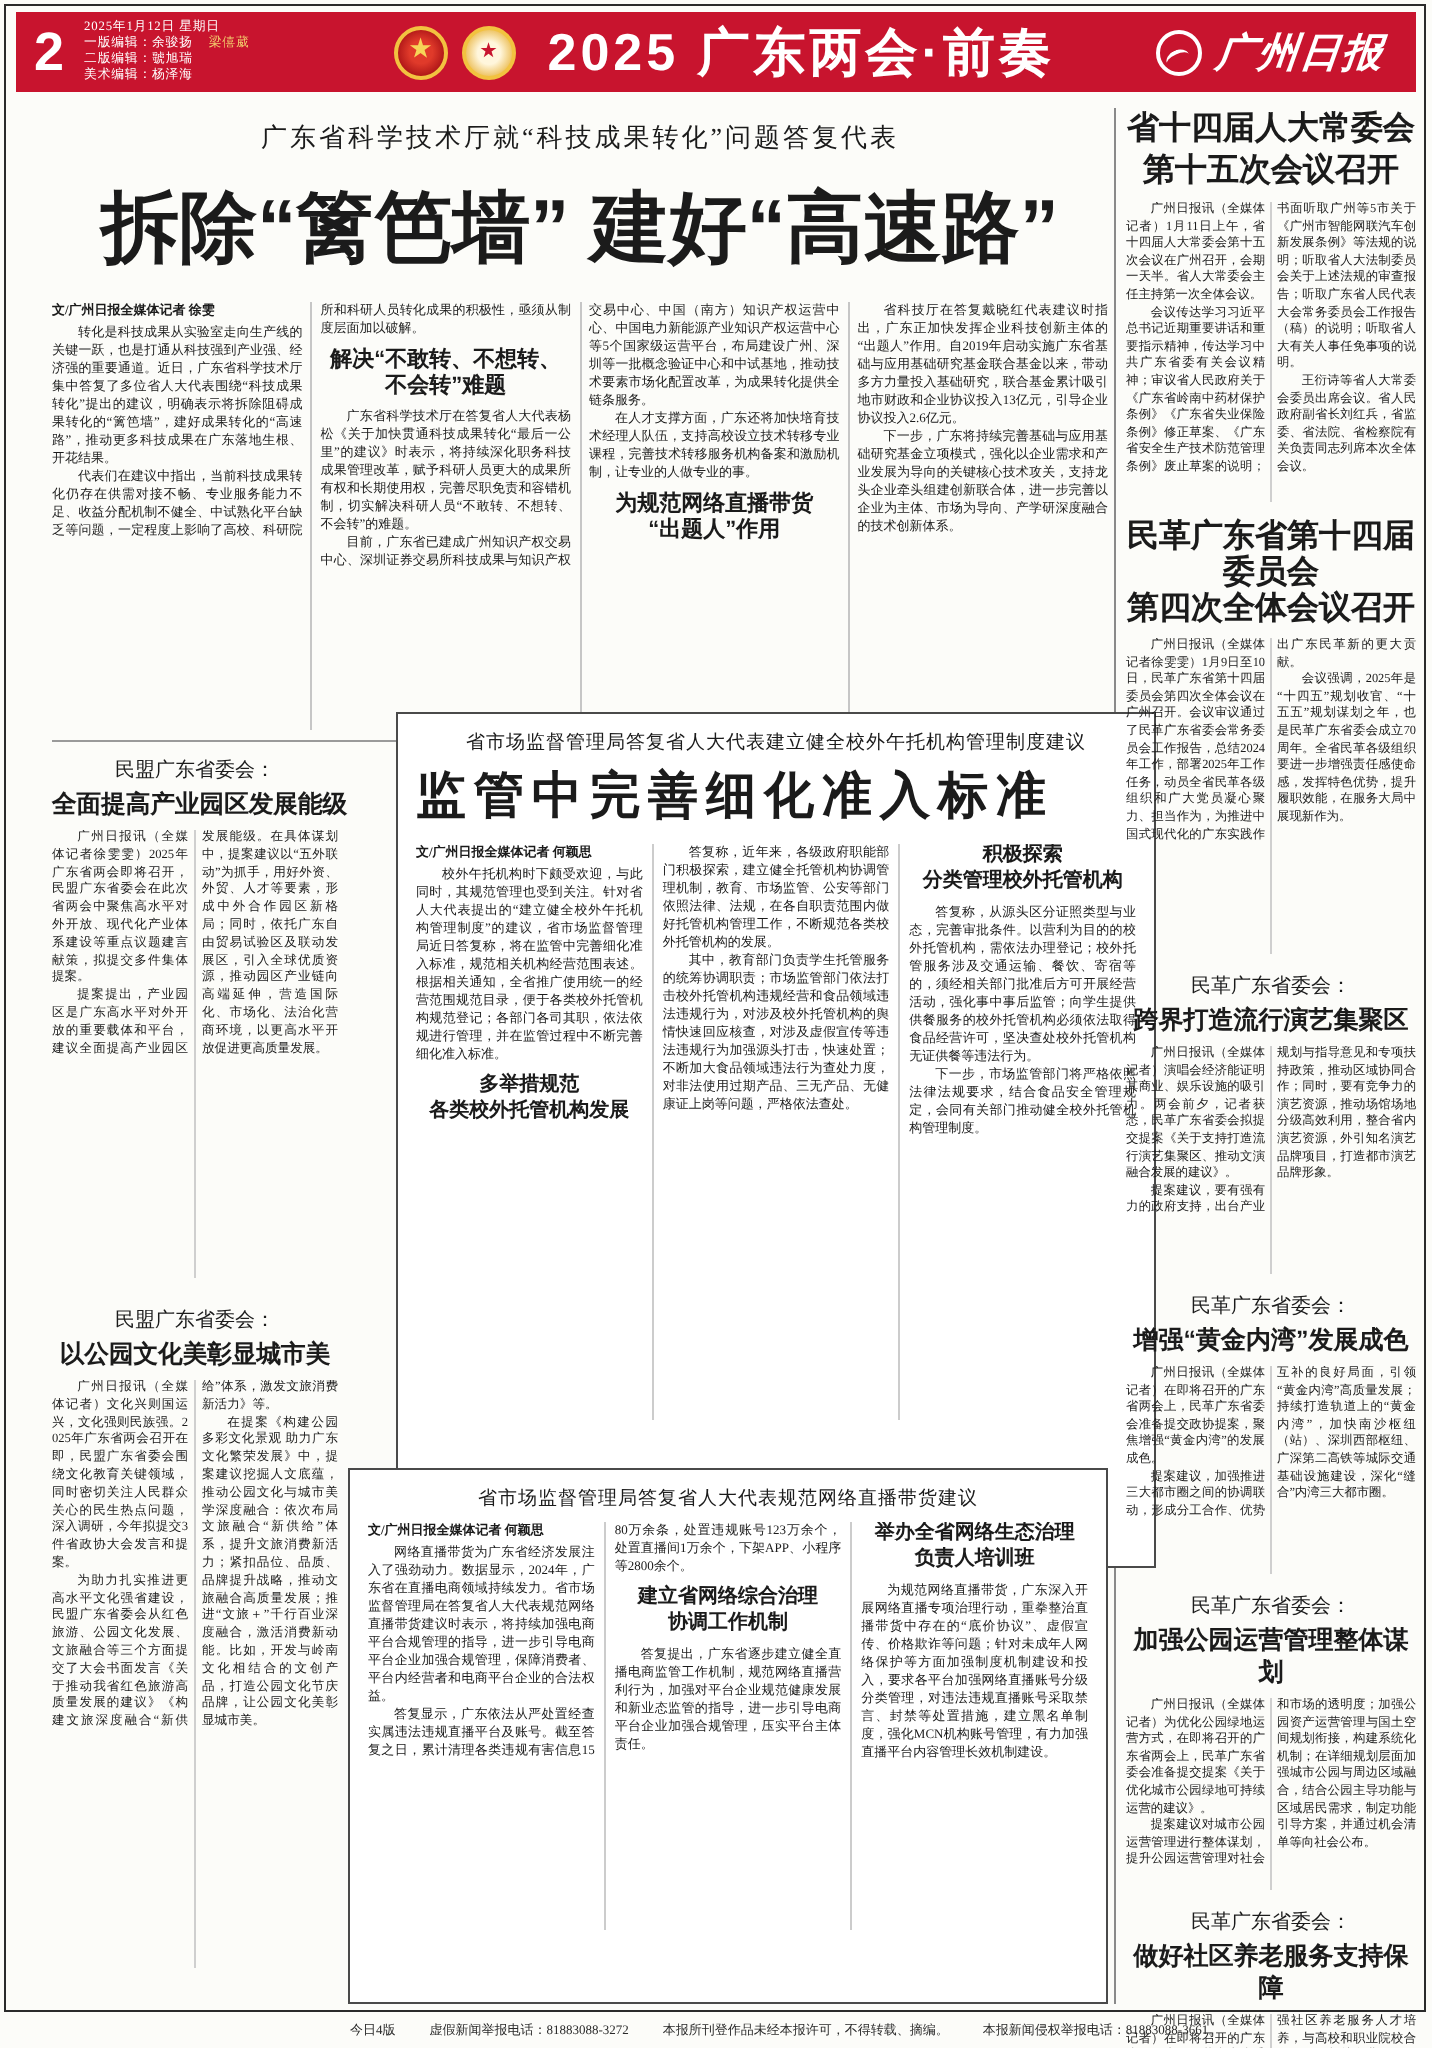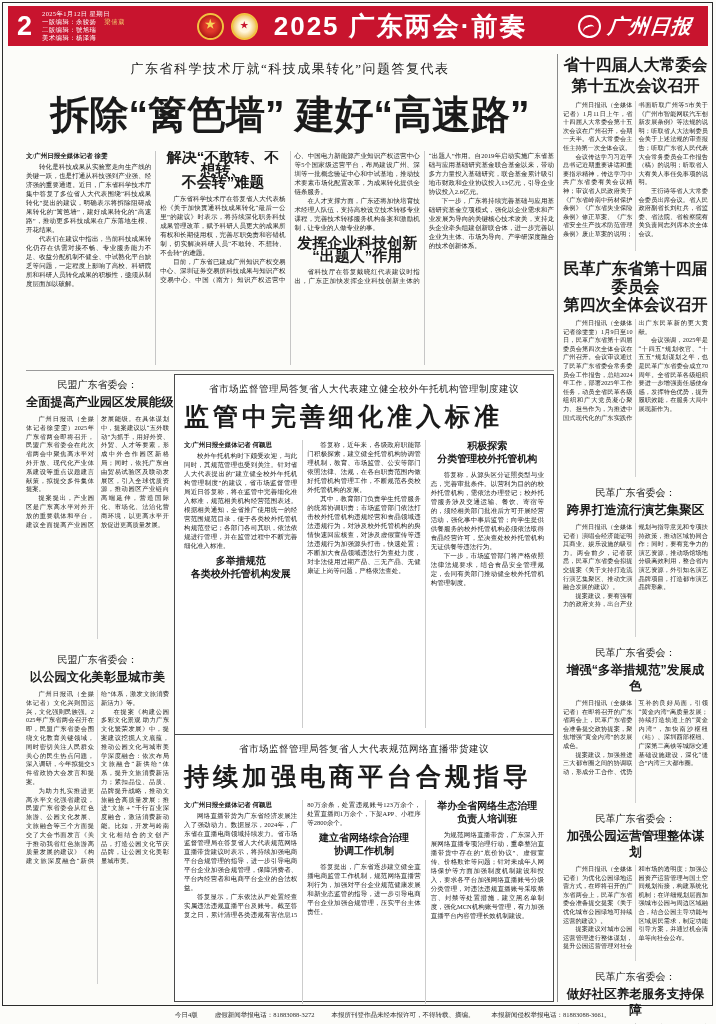--- a/index.html
+++ b/index.html
@@ -30,21 +30,21 @@
   .body-text { text-align:justify; overflow:hidden; }
   .body-text p { text-indent:2em; word-break:break-all; }
   .byline { text-indent:0 !important; font-weight:bold; margin-bottom:2px; }
   .subhead { font-family:"Liberation Sans","DejaVu Sans",sans-serif; font-weight:bold; text-align:center; text-indent:0 !important; white-space:pre-line; margin:5px 2px; word-break:keep-all; }
 
   
   .main-story { position:absolute; left:26px; top:52px; width:528px; }
   .ms-kicker { text-align:center; font-size:13px; letter-spacing:1.5px; margin:8px 0 9px; }
   .ms-headline { text-align:center; font-family:"Liberation Sans","DejaVu Sans",sans-serif; font-weight:900; font-size:39px; line-height:50px; letter-spacing:0; white-space:nowrap; margin-bottom:11px;margin-top:12px; }
   .ms-body { column-count:4; column-gap:9px; column-rule:1px solid #c6c6c6; font-size:6.5px; line-height:9px; height:214px; }
-  .ms-body .subhead { font-size:15px; line-height:12.5px; }
+  .ms-body .subhead { font-size:11px; line-height:12.5px; }
   .rule-h { position:absolute; left:26px; top:370px; width:528px; border-top:1px solid #9a9a9a; }
 
   
   .vrule { position:absolute; left:557px; top:54px; height:948px; border-left:1px solid #8a8a8a; }
 
   
   .right-rail { position:absolute; left:563px; top:54px; width:145px; }
   .r-art { margin-bottom:9px; }
   .r-headline { font-family:"Liberation Sans","DejaVu Sans",sans-serif; font-weight:900; text-align:center; white-space:pre-line; margin-bottom:5px; }
   .r-h-lg { font-size:16px; line-height:21px; }
@@ -57,21 +57,21 @@
   .left-rail { position:absolute; left:26px; top:374px; width:143px; }
   .l-kicker { font-size:10px; text-align:center; margin:4px 0 2px; }
   .l-headline { font-family:"Liberation Sans","DejaVu Sans",sans-serif; font-weight:900; text-align:center; font-size:12.3px; line-height:16px; white-space:nowrap; margin-bottom:5px; }
   .l-body { column-count:2; column-gap:7px; column-rule:1px solid #cfcfcf; font-size:6.3px; line-height:8.8px; }
   #left-a1 .l-body { height:224px; }
   #left-a2 { margin-top:14px; }
   #left-a2 .l-body { height:294px; }
 
   
   .mid-box { position:absolute; left:174px; width:380px; border:1px solid #4a4a4a; background:#fff; padding:6px 9px; }
-  #mid1 { top:374px; height:428px; }
+  #mid1 { top:356px; height:428px;margin-left:24px; }
   #mid2 { top:734px; height:268px; }
   .mid-kicker { text-align:center; font-size:9.5px; letter-spacing:.5px; margin:2px 0 5px; }
   .mid-headline { font-family:"Liberation Sans","DejaVu Sans",sans-serif; font-weight:900; font-size:25px; line-height:30px; letter-spacing:4px; white-space:nowrap; margin-bottom:9px; }
   .mid-body { column-count:3; column-gap:10px; column-rule:1px solid #cccccc; font-size:6.5px; line-height:9px; }
   #mid1 .mid-body { height:288px; }
   #mid2 .mid-body { height:204px; }
   .mid-body .subhead { font-size:10px; line-height:12.5px; }
 
   
   .footer { position:absolute; left:175px; top:1011px; width:535px; display:flex; gap:17px; font-size:6.5px; white-space:nowrap; color:#2a2a2a; }
@@ -109,21 +109,21 @@
     <h1 class="ms-headline">拆除“篱笆墙”  建好“高速路”</h1>
     <div class="ms-body body-text">
       <p class="byline">文/广州日报全媒体记者 徐雯</p>
       <p>转化是科技成果从实验室走向生产线的关键一跃，也是打通从科技强到产业强、经济强的重要通道。近日，广东省科学技术厅集中答复了多位省人大代表围绕“科技成果转化”提出的建议，明确表示将拆除阻碍成果转化的“篱笆墙”，建好成果转化的“高速路”，推动更多科技成果在广东落地生根、开花结果。</p>
       <p>代表们在建议中指出，当前科技成果转化仍存在供需对接不畅、专业服务能力不足、收益分配机制不健全、中试熟化平台缺乏等问题，一定程度上影响了高校、科研院所和科研人员转化成果的积极性，亟须从制度层面加以破解。</p>
       <p class="subhead">解决“不敢转、不想转、
 不会转”难题</p>
       <p>广东省科学技术厅在答复省人大代表杨松《关于加快贯通科技成果转化“最后一公里”的建议》时表示，将持续深化职务科技成果管理改革，赋予科研人员更大的成果所有权和长期使用权，完善尽职免责和容错机制，切实解决科研人员“不敢转、不想转、不会转”的难题。</p>
       <p>目前，广东省已建成广州知识产权交易中心、深圳证券交易所科技成果与知识产权交易中心、中国（南方）知识产权运营中心、中国电力新能源产业知识产权运营中心等5个国家级运营平台，布局建设广州、深圳等一批概念验证中心和中试基地，推动技术要素市场化配置改革，为成果转化提供全链条服务。</p>
       <p>在人才支撑方面，广东还将加快培育技术经理人队伍，支持高校设立技术转移专业课程，完善技术转移服务机构备案和激励机制，让专业的人做专业的事。</p>
-      <p class="subhead">发挥企业科技创新
+      <p class="subhead">为规范网络直播带货
 “出题人”作用</p>
       <p>省科技厅在答复戴晓红代表建议时指出，广东正加快发挥企业科技创新主体的“出题人”作用。自2019年启动实施广东省基础与应用基础研究基金联合基金以来，带动多方力量投入基础研究，联合基金累计吸引地市财政和企业协议投入13亿元，引导企业协议投入2.6亿元。</p>
       <p>下一步，广东将持续完善基础与应用基础研究基金立项模式，强化以企业需求和产业发展为导向的关键核心技术攻关，支持龙头企业牵头组建创新联合体，进一步完善以企业为主体、市场为导向、产学研深度融合的技术创新体系。</p>
     </div>
   </section>
   <div class="rule-h"></div>
   <div class="vrule"></div>
 
   <aside class="left-rail">
     <article class="l-art" id="left-a1">
@@ -157,21 +157,20 @@
       <p>其中，教育部门负责学生托管服务的统筹协调职责；市场监管部门依法打击校外托管机构违规经营和食品领域违法违规行为，对涉及校外托管机构的舆情快速回应核查，对涉及虚假宣传等违法违规行为加强源头打击，快速处置；不断加大食品领域违法行为查处力度，对非法使用过期产品、三无产品、无健康证上岗等问题，严格依法查处。</p>
       <p class="subhead">积极探索
 分类管理校外托管机构</p>
       <p>答复称，从源头区分证照类型与业态，完善审批条件。以营利为目的的校外托管机构，需依法办理登记；校外托管服务涉及交通运输、餐饮、寄宿等的，须经相关部门批准后方可开展经营活动，强化事中事后监管；向学生提供供餐服务的校外托管机构必须依法取得食品经营许可，坚决查处校外托管机构无证供餐等违法行为。</p>
       <p>下一步，市场监管部门将严格依照法律法规要求，结合食品安全管理规定，会同有关部门推动健全校外托管机构管理制度。</p>
     </div>
   </section>
 
   <section class="mid-box" id="mid2">
     <div class="mid-kicker">省市场监督管理局答复省人大代表规范网络直播带货建议</div>
-    <h2 class="mid-headline">持续加强电商平台合规指导</h2>
     <div class="mid-body body-text">
       <p class="byline">文/广州日报全媒体记者 何颖思</p>
       <p>网络直播带货为广东省经济发展注入了强劲动力。数据显示，2024年，广东省在直播电商领域持续发力。省市场监督管理局在答复省人大代表规范网络直播带货建议时表示，将持续加强电商平台合规管理的指导，进一步引导电商平台企业加强合规管理，保障消费者、平台内经营者和电商平台企业的合法权益。</p>
       <p>答复显示，广东依法从严处置经查实属违法违规直播平台及账号。截至答复之日，累计清理各类违规有害信息1580万余条，处置违规账号123万余个，处置直播间1万余个，下架APP、小程序等2800余个。</p>
       <p class="subhead">建立省网络综合治理
 协调工作机制</p>
       <p>答复提出，广东省逐步建立健全直播电商监管工作机制，规范网络直播营利行为，加强对平台企业规范健康发展和新业态监管的指导，进一步引导电商平台企业加强合规管理，压实平台主体责任。</p>
       <p class="subhead">举办全省网络生态治理
 负责人培训班</p>
       <p>为规范网络直播带货，广东深入开展网络直播专项治理行动，重拳整治直播带货中存在的“底价协议”、虚假宣传、价格欺诈等问题；针对未成年人网络保护等方面加强制度机制建设和投入，要求各平台加强网络直播账号分级分类管理，对违法违规直播账号采取禁言、封禁等处置措施，建立黑名单制度，强化MCN机构账号管理，有力加强直播平台内容管理长效机制建设。</p>
@@ -199,21 +198,21 @@
     <article class="r-art">
       <div class="r-kicker">民革广东省委会：</div>
       <h2 class="r-headline r-h-sm">跨界打造流行演艺集聚区</h2>
       <div class="r-body body-text" style="height:114px">
         <p>广州日报讯（全媒体记者）演唱会经济能证明其商业、娱乐设施的吸引力。两会前夕，记者获悉，民革广东省委会拟提交提案《关于支持打造流行演艺集聚区、推动文演融合发展的建议》。</p>
         <p>提案建议，要有强有力的政府支持，出台产业规划与指导意见和专项扶持政策，推动区域协同合作；同时，要有竞争力的演艺资源，推动场馆场地分级高效利用，整合省内演艺资源，外引知名演艺品牌项目，打造都市演艺品牌形象。</p>
       </div>
     </article>
     <article class="r-art">
       <div class="r-kicker">民革广东省委会：</div>
-      <h2 class="r-headline r-h-sm">增强“多举措规范”发展成色</h2>
+      <h2 class="r-headline r-h-sm">增强“黄金内湾”发展成色</h2>
       <div class="r-body body-text" style="height:104px">
         <p>广州日报讯（全媒体记者）在即将召开的广东省两会上，民革广东省委会准备提交政协提案，聚焦增强“黄金内湾”的发展成色。</p>
         <p>提案建议，加强推进三大都市圈之间的协调联动，形成分工合作、优势互补的良好局面，引领“黄金内湾”高质量发展；持续打造轨道上的“黄金内湾”，加快南沙枢纽（站）、深圳西部枢纽、广深第二高铁等城际交通基础设施建设，深化“缝合”内湾三大都市圈。</p>
       </div>
     </article>
     <article class="r-art">
       <div class="r-kicker">民革广东省委会：</div>
       <h2 class="r-headline r-h-sm">加强公园运营管理整体谋划</h2>
       <div class="r-body body-text" style="height:96px">
         <p>广州日报讯（全媒体记者）为优化公园绿地运营方式，在即将召开的广东省两会上，民革广东省委会准备提交提案《关于优化城市公园绿地可持续运营的建议》。</p>

